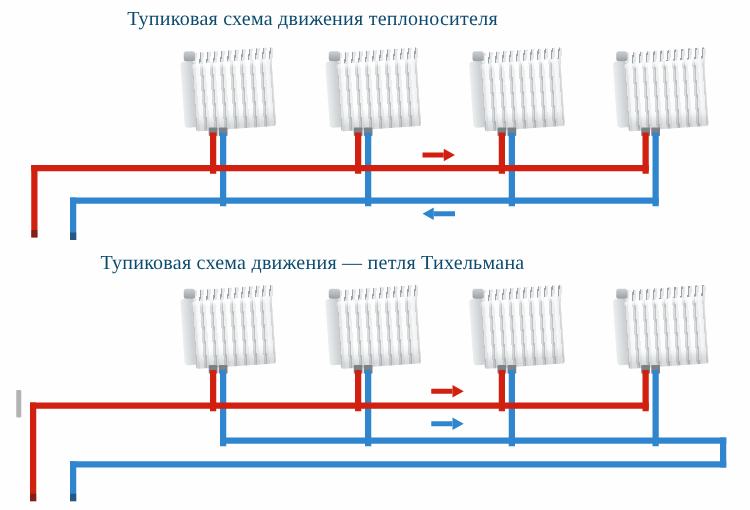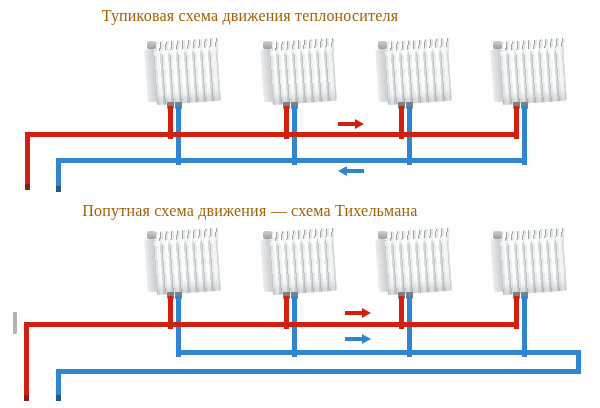--- a/index.html
+++ b/index.html
@@ -2,21 +2,21 @@
 <html style="--supply: #d1200f; --return: #2f86cf;"><head>
 <meta charset="utf-8">
 <style>
   html,body{margin:0;padding:0;background:#ffffff;}
   #stage{
     position:relative;width:600px;height:408px;background:#fefefe;
     overflow:hidden;font-family:"Liberation Serif","DejaVu Serif",serif;
   }
   .title{
     position:absolute;left:0;width:500px;text-align:center;
-    font-size:16px;color:#a16207;letter-spacing:.2px;
+    font-size:16px;color:#0c4a6e;letter-spacing:.2px;
   }
   #title-1{top:7px;}
   #title-2{top:202px;}
 
   
   .pipe{position:absolute;}
   .h{height:5px;}
   .v{width:5px;}
   .supply{background:var(--supply,#d1200f);}
   .return{background:var(--return,#2f86cf);}
@@ -123,21 +123,21 @@
     <div class="arrow arrow-supply dir-right" style="left:338px;top:119px;">
       <span class="shaft"></span>
       <span class="head"></span>
     </div>
     <div class="arrow arrow-return dir-left" style="left:338px;top:166px;">
       <span class="shaft"></span>
       <span class="head"></span>
     </div>
   </div>
 
-  <div class="title" id="title-2">Попутная схема движения — схема Тихельмана</div>
+  <div class="title" id="title-2">Тупиковая схема движения — петля Тихельмана</div>
 
   <div>
     <div class="gray-dash" style="left:13px;top:312px;width:4px;height:22px;"></div>
 
     <div>
       <div class="radiator" style="left: 143px; top: 230px;">
         <div class="rad-fins"></div>
         <div class="rad-side"></div>
         <div class="rad-body"></div>
         <div class="rad-valve"></div>

